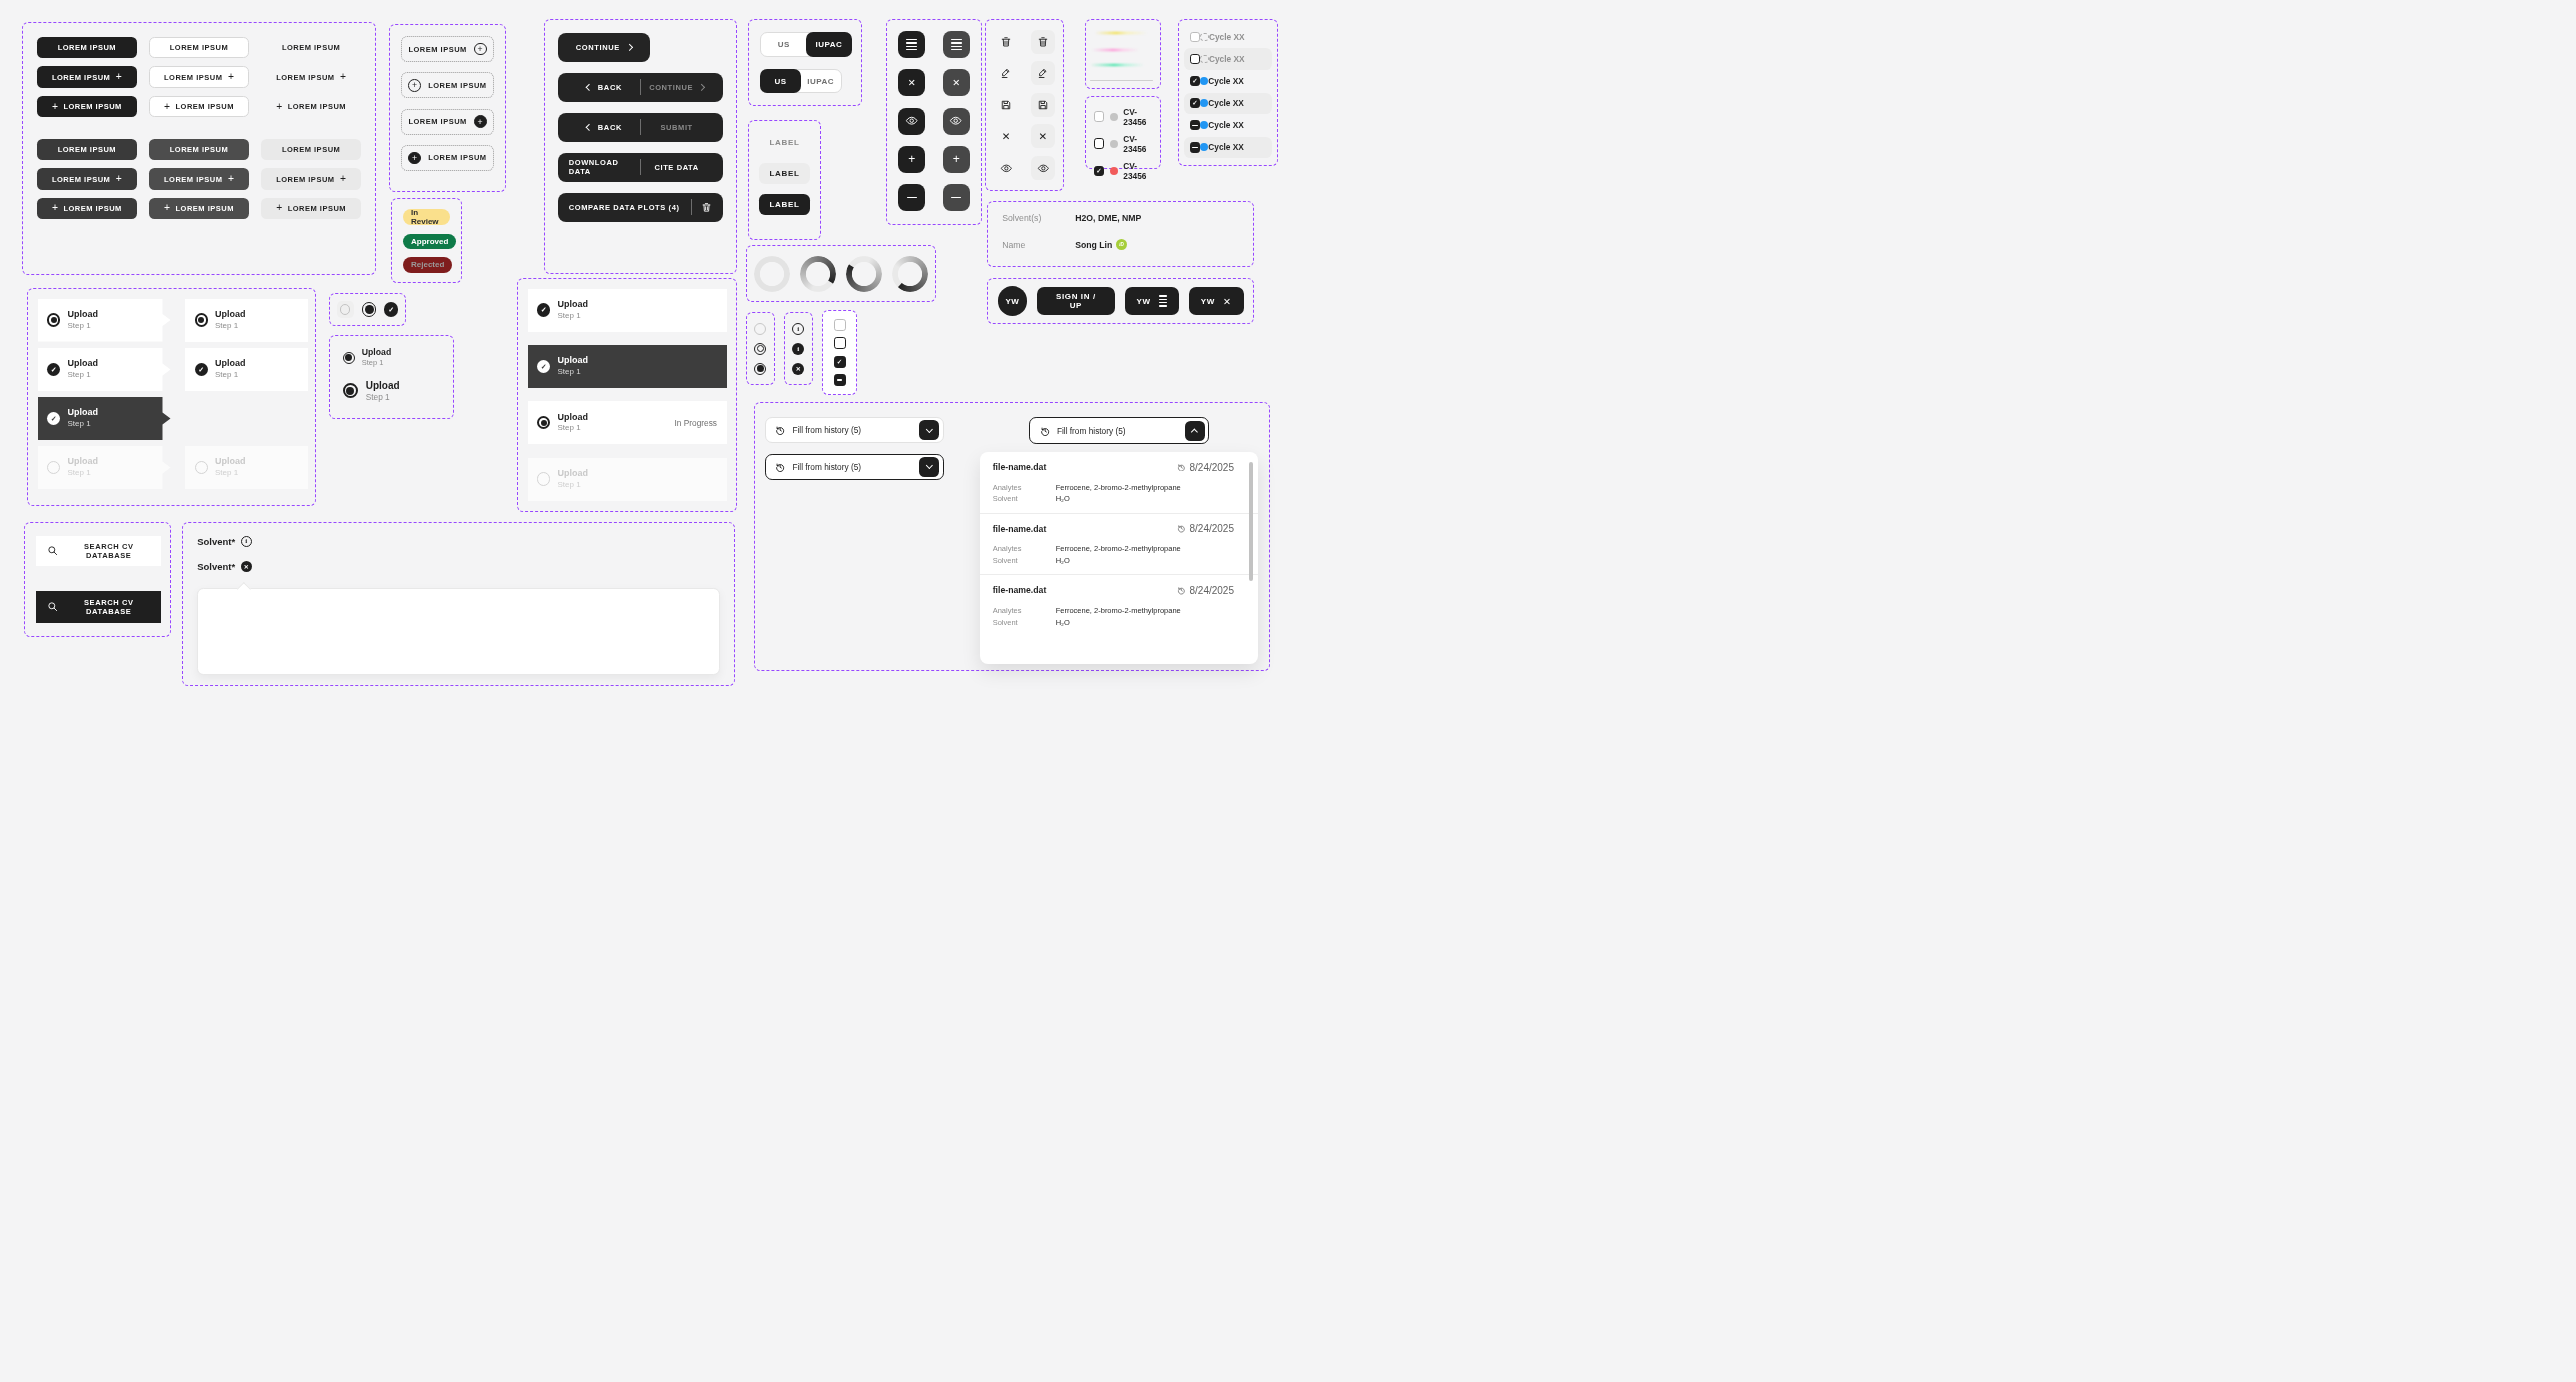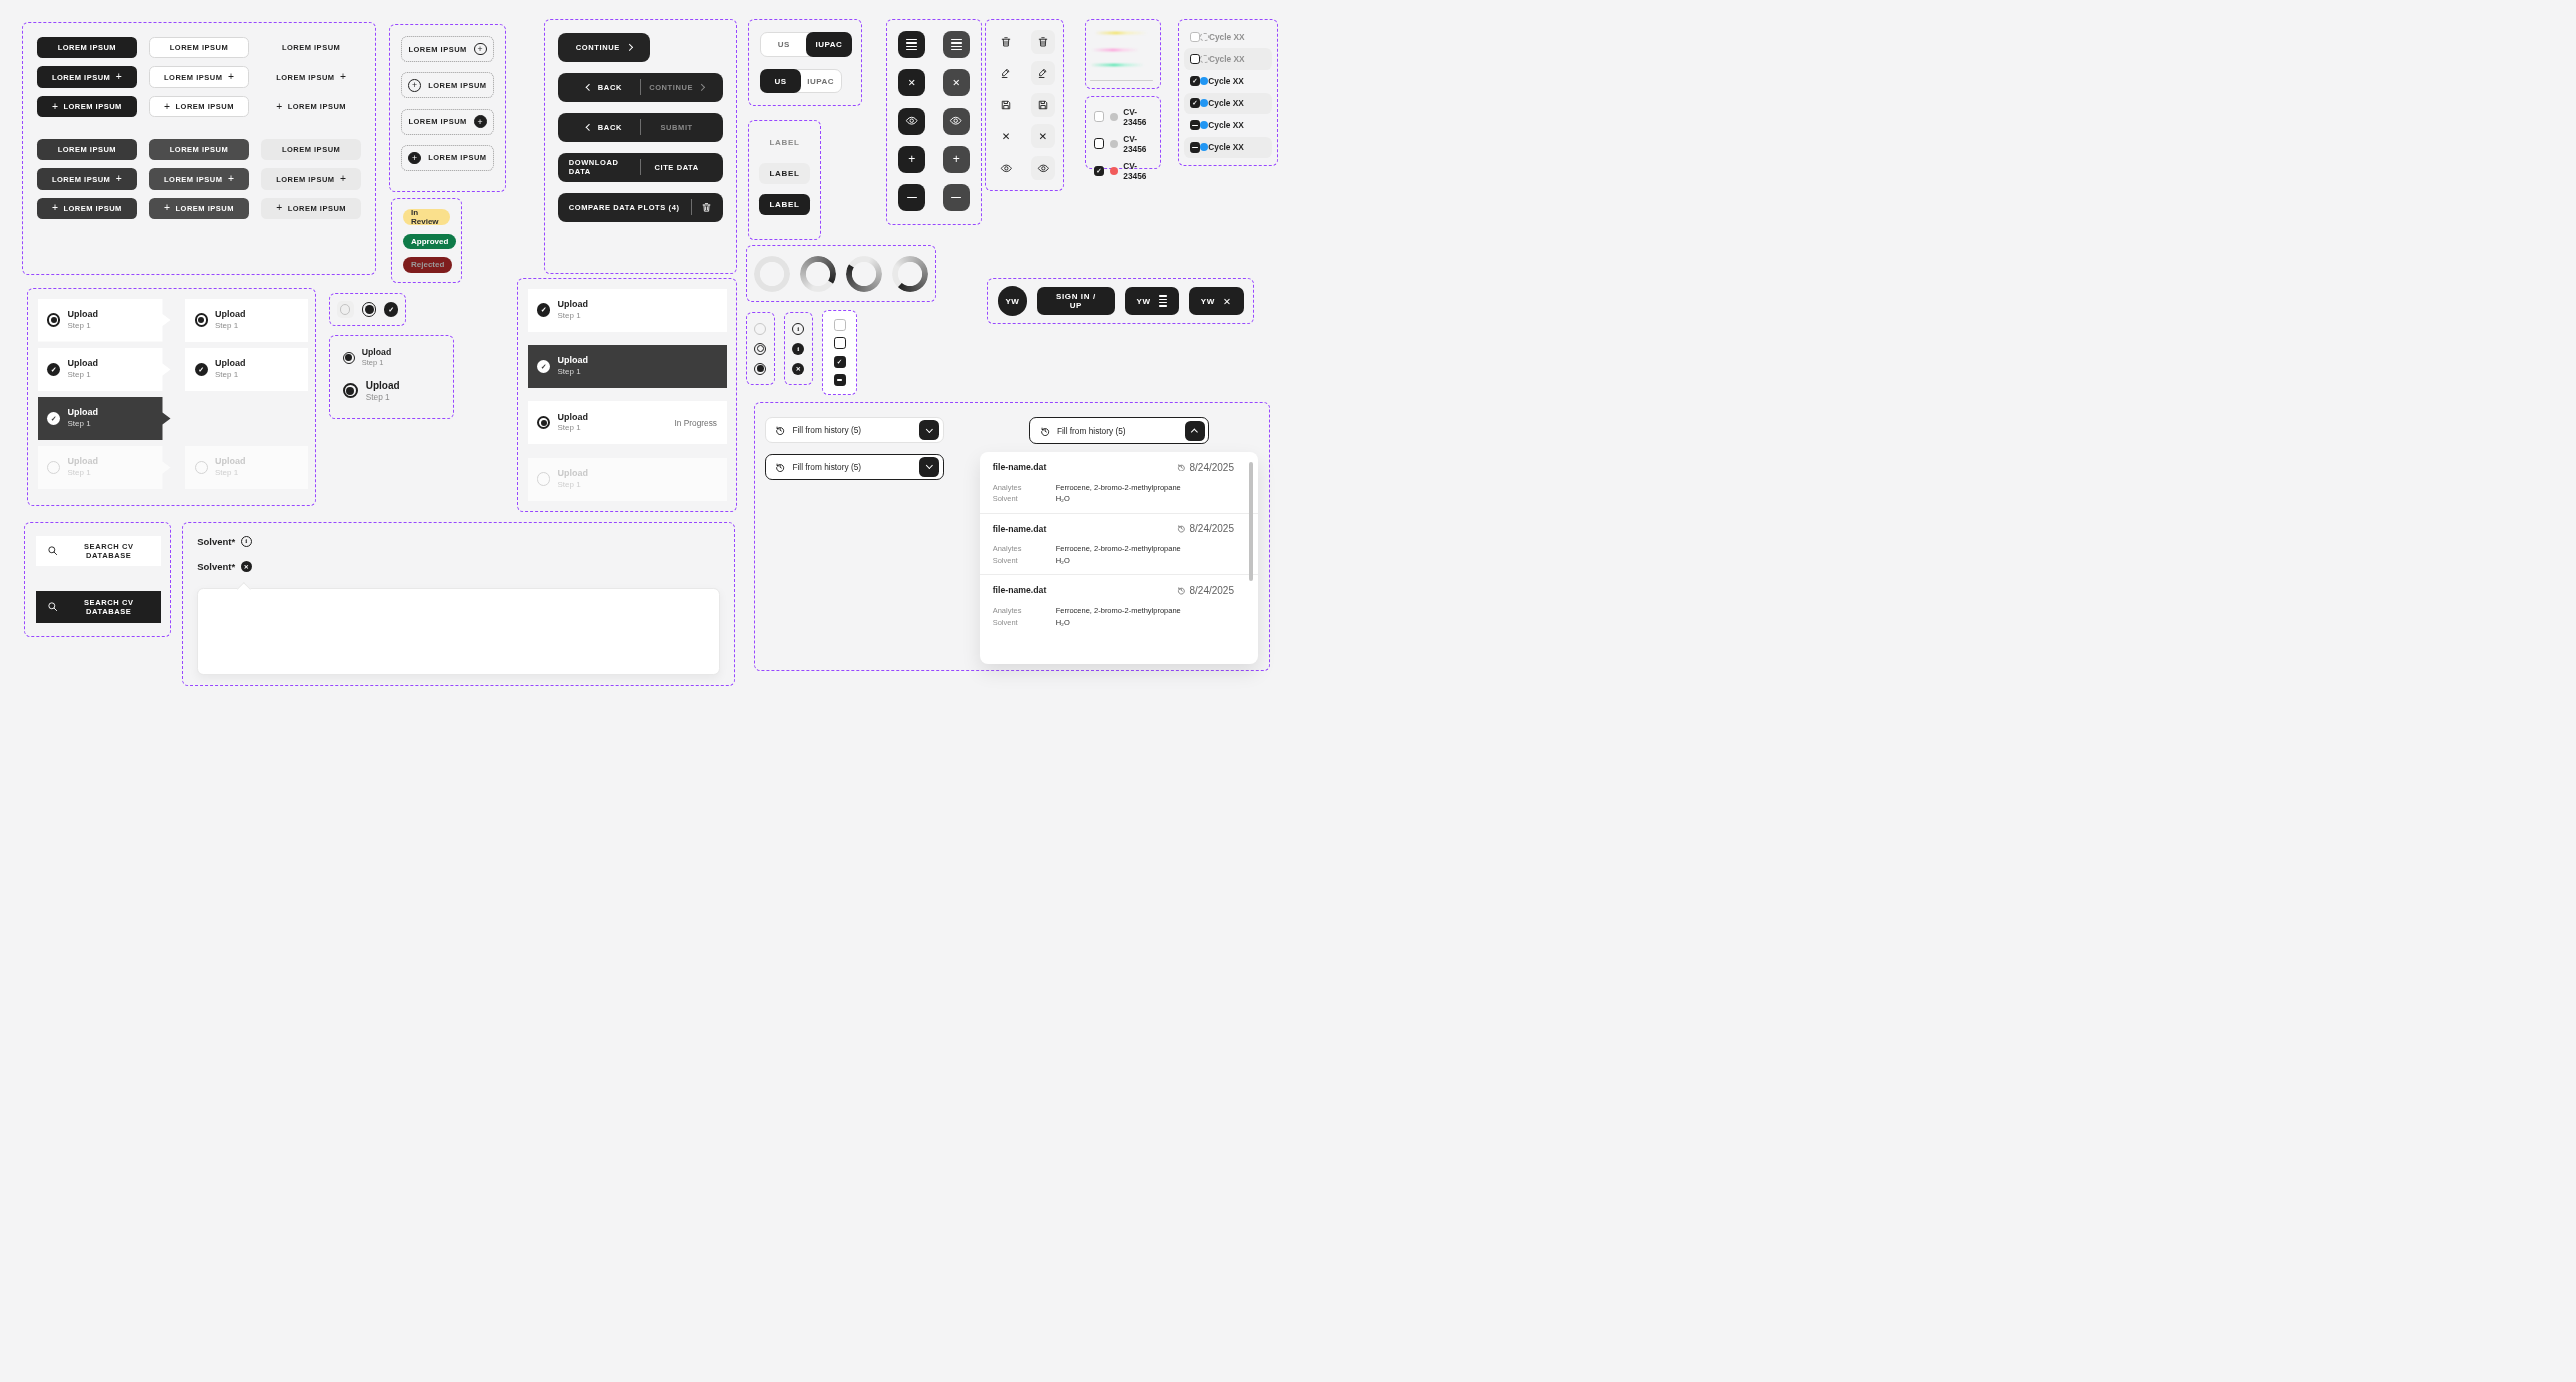--- a/index.html
+++ b/index.html
@@ -552,20 +552,38 @@
     </div>
     <div class="cyc bg">
       <span class="cb ind">
           <span class="mbar"></span>
         </span>
       <span class="dot" style="background:#2196F3"></span>
       <span class="cyclab on">Cycle XX</span>
     </div>
   </div>
 
+  <div class="grp" style="left:987px;top:201px;width:267px;height:66px;padding:11px 14.2px;display:flex;flex-direction:column;gap:16px">
+    <div class="inforow">
+      <span class="inflabel">Solvent(s)</span>
+      <span class="infvalue">H2O, DME, NMP</span>
+    </div>
+    <div class="inforow">
+      <span class="inflabel">Name</span>
+      <span class="infvalue">
+          <span>Song Lin</span>
+        <span class="orcid">
+            <svg class="ic" width="11" height="11" viewBox="0 0 24 24" style="font-size:11px">
+              <circle cx="12" cy="12" r="12" fill="#A6CE39"></circle>
+              <text x="12" y="16" font-size="10" font-weight="bold" font-style="italic" fill="#fff" text-anchor="middle" font-family="Liberation Sans, sans-serif">iD</text>
+            </svg>
+          </span>
+      </span>
+    </div>
+  </div>
 
   <div class="grp" style="left:987px;top:278px;width:267px;height:46px;padding:0 9.5px;display:flex;align-items:center;gap:9.5px">
     <button class="avatar">
         <span>YW</span>
       </button>
     <button class="pillbtn">
         <span>SIGN IN / UP</span>
       </button>
     <button class="pillbtn">
         <span>YW</span>

